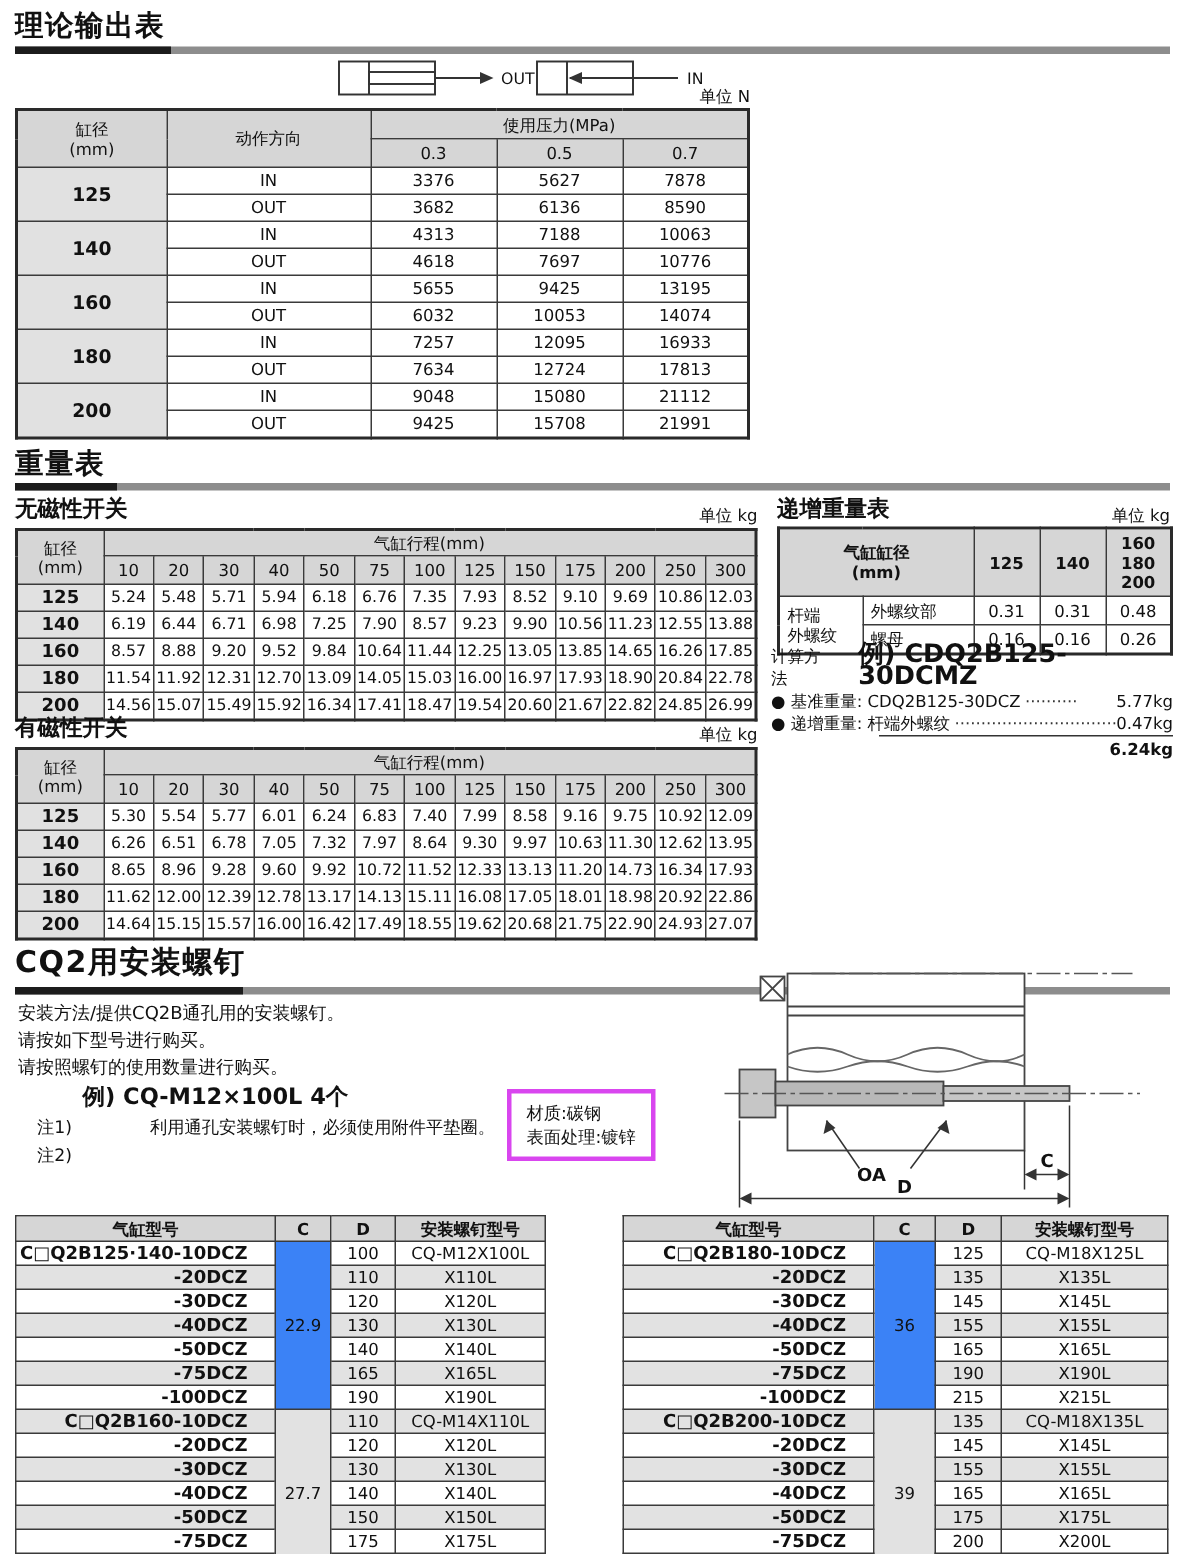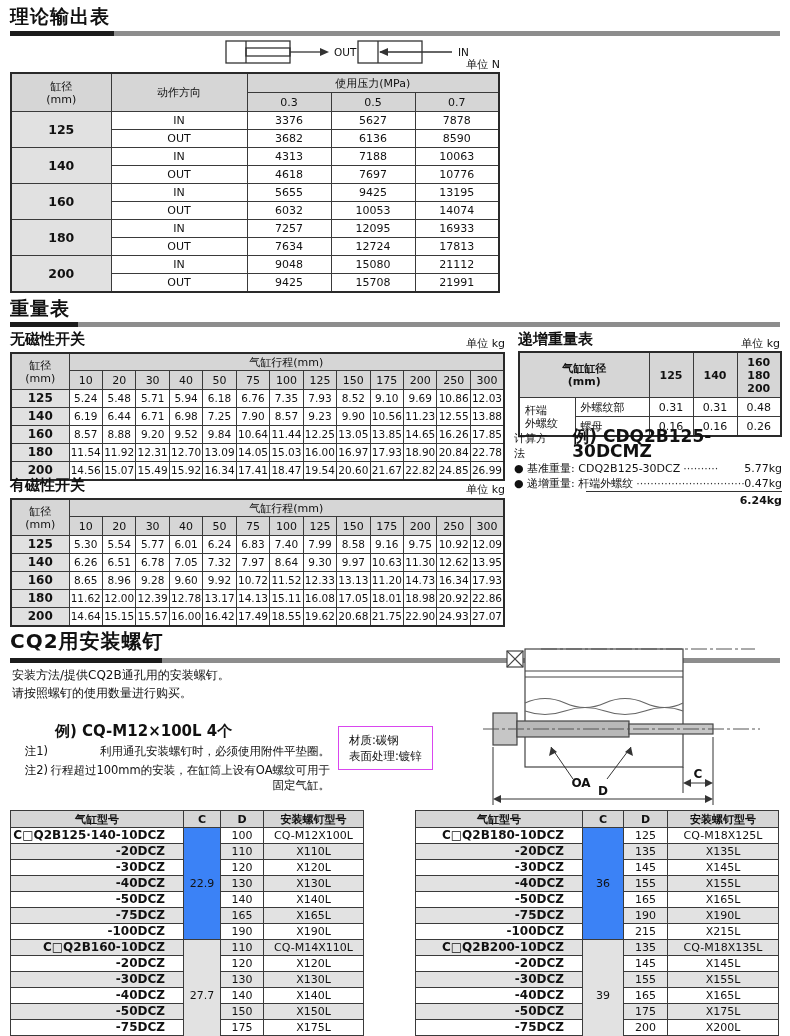--- a/index.html
+++ b/index.html
@@ -40,21 +40,21 @@
   .calc-line .leader{flex:1;overflow:hidden;white-space:nowrap;color:#333;padding:0 3px;}
   .calc-line .v{white-space:nowrap;}
   .calc .total{border-top:1.5px solid #333;margin-left:72px;text-align:right;font-weight:bold;padding-top:1px;}
   
   .desc{position:absolute;left:12px;top:666px;font-size:12px;line-height:18px;}
   .example{position:absolute;left:55px;top:722px;font-weight:bold;font-size:15px;white-space:nowrap;}
   .notes{position:absolute;left:12px;top:744px;width:318px;font-size:11.5px;line-height:15px;text-align:right;}
   .note{display:flex;margin-bottom:4px;}
   .note .nlabel{width:36px;flex:none;}
   .note .ntext{flex:1;}
-  .matbox{position:absolute;left:338px;top:726px;border:1px solid #d946ef;padding:5px 10px;
+  .matbox{position:absolute;left:338px;top:726px;border:3px solid #d946ef;padding:5px 10px;
           font-size:11.5px;line-height:16px;background:#fff;}
   
   .tm{top:810px;border:1.5px solid #2a2a2a;}
   .tm th{font-weight:bold;height:16px;}
   .tm td{height:15px;}
   .tm td.model{text-align:right;padding-right:18px;font-weight:bold;font-size:12px;}
   .tm tr.alt td{background:#e2e2e2;}
   .tm td.cmerge{background:#3b82f6;}
   .tm-left{left:10px;width:353px;}
   .tm-right{left:415px;width:363px;}
@@ -459,32 +459,32 @@
       <span class="v">0.47kg</span>
     </div>
     <div class="total">6.24kg</div>
   </div>
 
   <div class="h1" style="left:10px;top:628px;font-size:20px;">CQ2用安装螺钉</div>
   <div class="bar" style="left:10px;top:658px;width:770px;--dw:152px;"></div>
 
   <div class="desc">
     <div>安装方法/提供CQ2B通孔用的安装螺钉。</div>
+    <div>请按如下型号进行购买。</div>
     <div>请按照螺钉的使用数量进行购买。</div>
   </div>
   <div class="example">例) CQ-M12×100L  4个</div>
 
   <div class="notes">
     <div class="note">
       <span class="nlabel">注1)</span>
       <span class="ntext">利用通孔安装螺钉时，必须使用附件平垫圈。</span>
     </div>
     <div class="note">
       <span class="nlabel">注2)</span>
-      <span class="ntext">行程超过100mm的安装，在缸筒上设有OA螺纹可用于固定气缸。</span>
     </div>
   </div>
 
   <div class="matbox">
     <div>材质:碳钢</div>
     <div>表面处理:镀锌</div>
   </div>
 
   <svg style="left:455px;top:645px;" width="325" height="162" viewBox="0 0 325 162">
     <g fill="none" stroke="#444" stroke-width="1.2">

